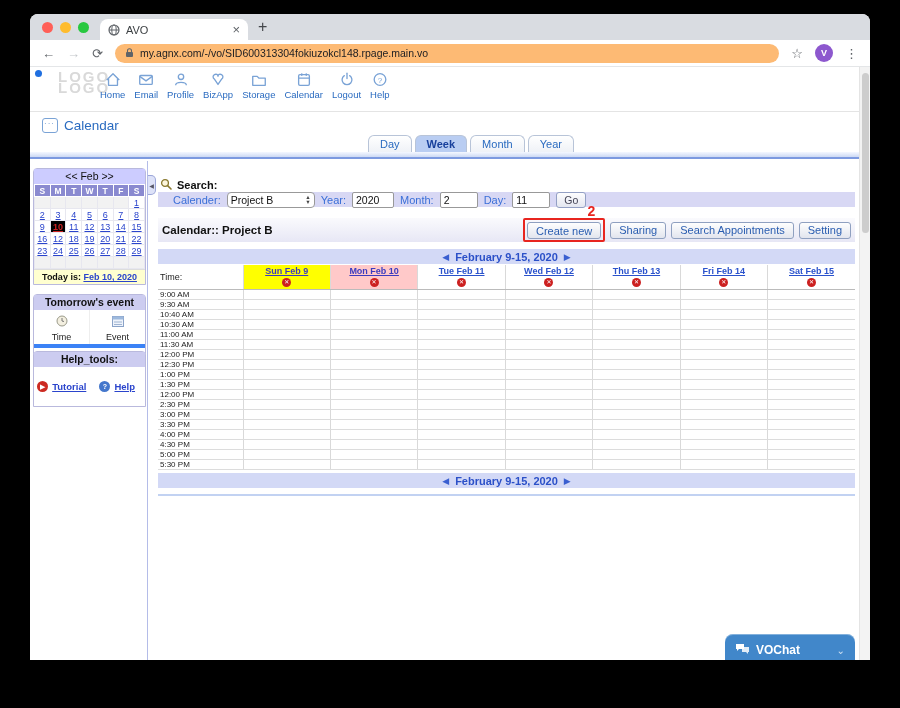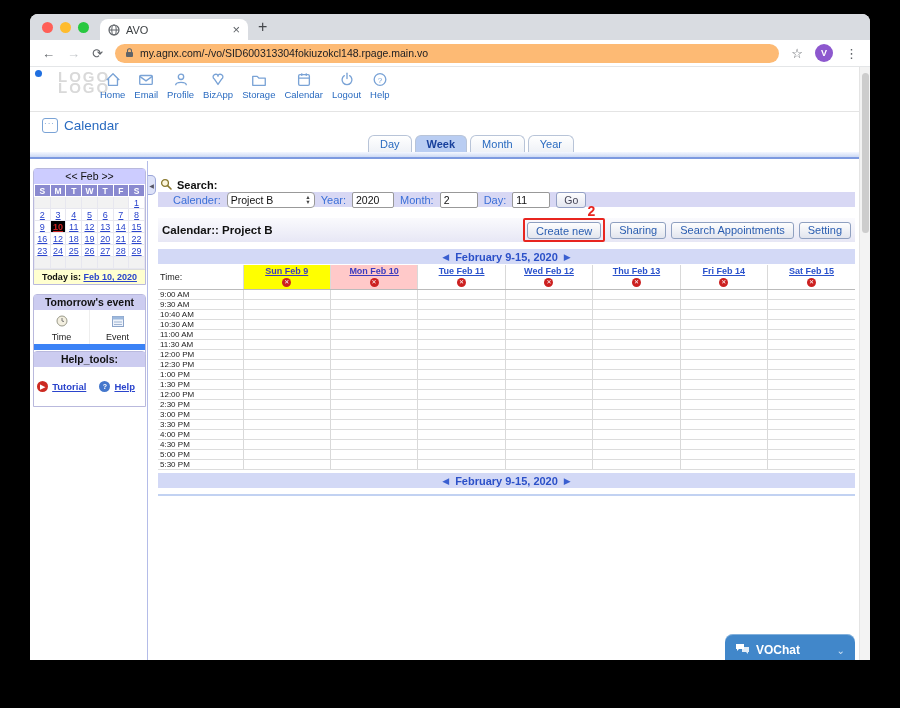--- a/index.html
+++ b/index.html
@@ -65,21 +65,21 @@
   .mc-table td { height:12px; text-align:center; border:1px solid #e7e7ef; background:#fff; }
   .mc-table td.empty { background:#f2f2f2; }
   .mc-table td a { color:#2a44cc; font-size:9px; }
   .mc-table td.today { background:#000000;margin-top:13px; }
   .mc-table td.today a { color:#c22; font-weight:bold; }
   .mc-today { background:#ffffd0; font-size:9px; font-weight:bold; height:15px; line-height:15px; text-align:center; color:#111; border-top:1px solid #ddd; }
   .mc-today a { color:#2a44cc; }
 
   .sbox { position:absolute; left:3px; width:113px; border:1px solid #b9b9dd; border-radius:4px 4px 0 0; background:#fff; }
   .sbox .bh { background:#ccccf0; text-align:center; font-weight:bold; font-size:10.5px; height:15px; line-height:15px; color:#111; }
-  .te-cols { display:flex; border-bottom:6px solid #3b82f6; }
+  .te-cols { display:flex; border-bottom:4px solid #3b82f6; }
   .te-col { flex:1; display:flex; flex-direction:column; align-items:center; padding:3px 0 2px; gap:1px; border-right:1px solid #eee; }
   .te-col:last-child { border-right:none; }
   .te-col .lb { font-size:9px; color:#222; }
   .te-none { font-size:9px; color:#333; padding:2px 3px; }
   .ht-row { display:flex; padding:14px 0; }
   .ht-cell { flex:1; display:flex; align-items:center; justify-content:center; gap:4px; }
   .ht-cell a { font-size:9.5px; color:#2a44cc; font-weight:bold; }
   .circ-ic { width:11px; height:11px; border-radius:50%; color:#fff; font-size:7px; font-weight:bold;
              display:flex; align-items:center; justify-content:center; }
   .circ-ic.red { background:#cc2a22; } .circ-ic.blue { background:#4477cc; }

